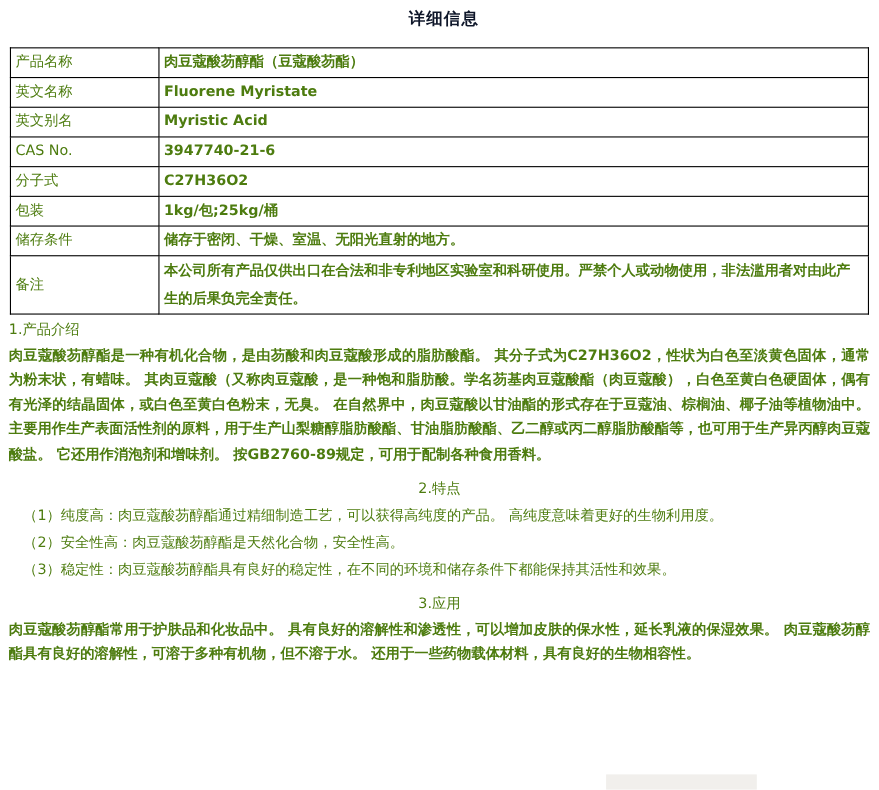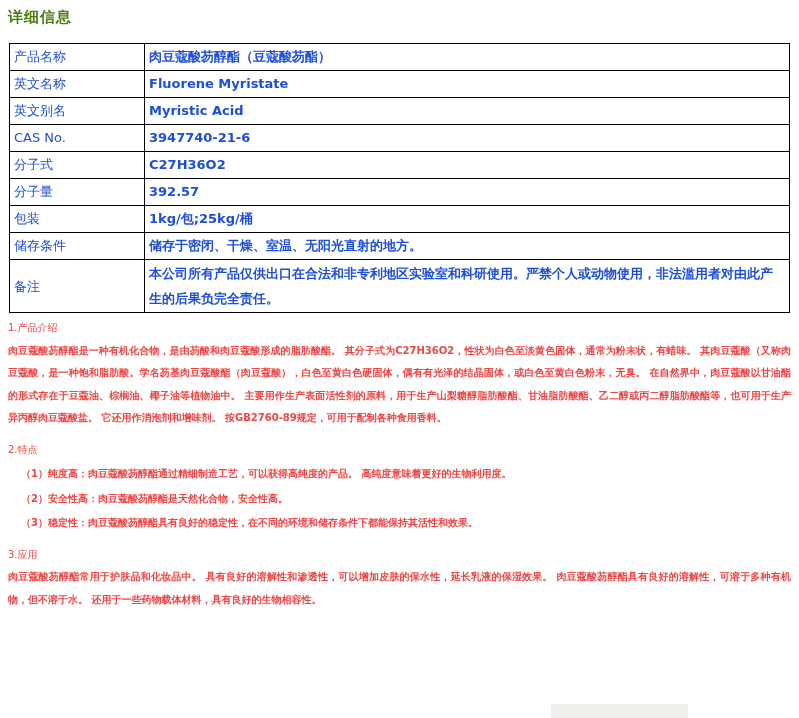--- a/index.html
+++ b/index.html
@@ -2,44 +2,44 @@
 <html><head>
 <meta charset="utf-8">
 <style>
   html,body{margin:0;padding:0;}
   body{
     width:799px;height:718px;background:#ffffff;
     font-family:"DejaVu Sans","Liberation Sans",sans-serif;
     color:#333;overflow:hidden;position:relative;
   }
   .page-title{
-    font-size:15px;font-weight:bold;color:#4d7c0f;
-    margin:8px 0 16px 8px;letter-spacing:1px;
+    font-size:15px;font-weight:bold;color:#0f172a;
+    margin:8px 0 16px 8px;letter-spacing:1px;text-align:center;
   }
   table.spec{
     border-collapse:collapse;table-layout:fixed;
     margin:8px 0 0 9px;width:778px;
   }
   table.spec td{
     border:1px solid #000;
-    font-size:13px;color:#1d4ed8;
+    font-size:13px;color:#4d7c0f;
     padding:1px 4px;height:24px;line-height:24px;
     vertical-align:middle;overflow:hidden;white-space:normal;
   }
   table.spec td.lbl{width:126px;}
   table.spec td.val{width:636px;font-weight:bold;}
   table.spec tr.tall td{height:50px;line-height:25px;}
   .content{
     margin:4px 8px 0 8px;
-    font-size:10px;line-height:22.5px;color:#ef4444;
+    font-size:13px;line-height:22.5px;color:#4d7c0f;
   }
   .sec-heading{margin:0;font-weight:normal;}
-  .sec-heading.gap{margin-top:9px;}
+  .sec-heading.gap{margin-top:9px;text-align:center;}
   .para{margin:0;text-align:justify;font-weight:bold;}
-  .feat-line{padding-left:13px;margin-top:2px;font-weight:bold;}
+  .feat-line{padding-left:13px;margin-top:2px;}
   .bottom-box{
     position:absolute;left:551px;top:704px;width:137px;height:14px;
     background:#f1efec;
   }
 </style>
 </head>
 <body>
 
 <div class="page-title">详细信息</div>
 
@@ -59,24 +59,20 @@
   </tr>
   <tr>
     <td class="lbl">CAS No.</td>
     <td class="val">3947740-21-6</td>
   </tr>
   <tr>
     <td class="lbl">分子式</td>
     <td class="val">C27H36O2</td>
   </tr>
   <tr>
-    <td class="lbl">分子量</td>
-    <td class="val">392.57</td>
-  </tr>
-  <tr>
     <td class="lbl">包装</td>
     <td class="val">1kg/包;25kg/桶</td>
   </tr>
   <tr>
     <td class="lbl">储存条件</td>
     <td class="val">储存于密闭、干燥、室温、无阳光直射的地方。</td>
   </tr>
   <tr class="tall">
     <td class="lbl">备注</td>
     <td class="val">本公司所有产品仅供出口在合法和非专利地区实验室和科研使用。严禁个人或动物使用，非法滥用者对由此产生的后果负完全责任。</td>

